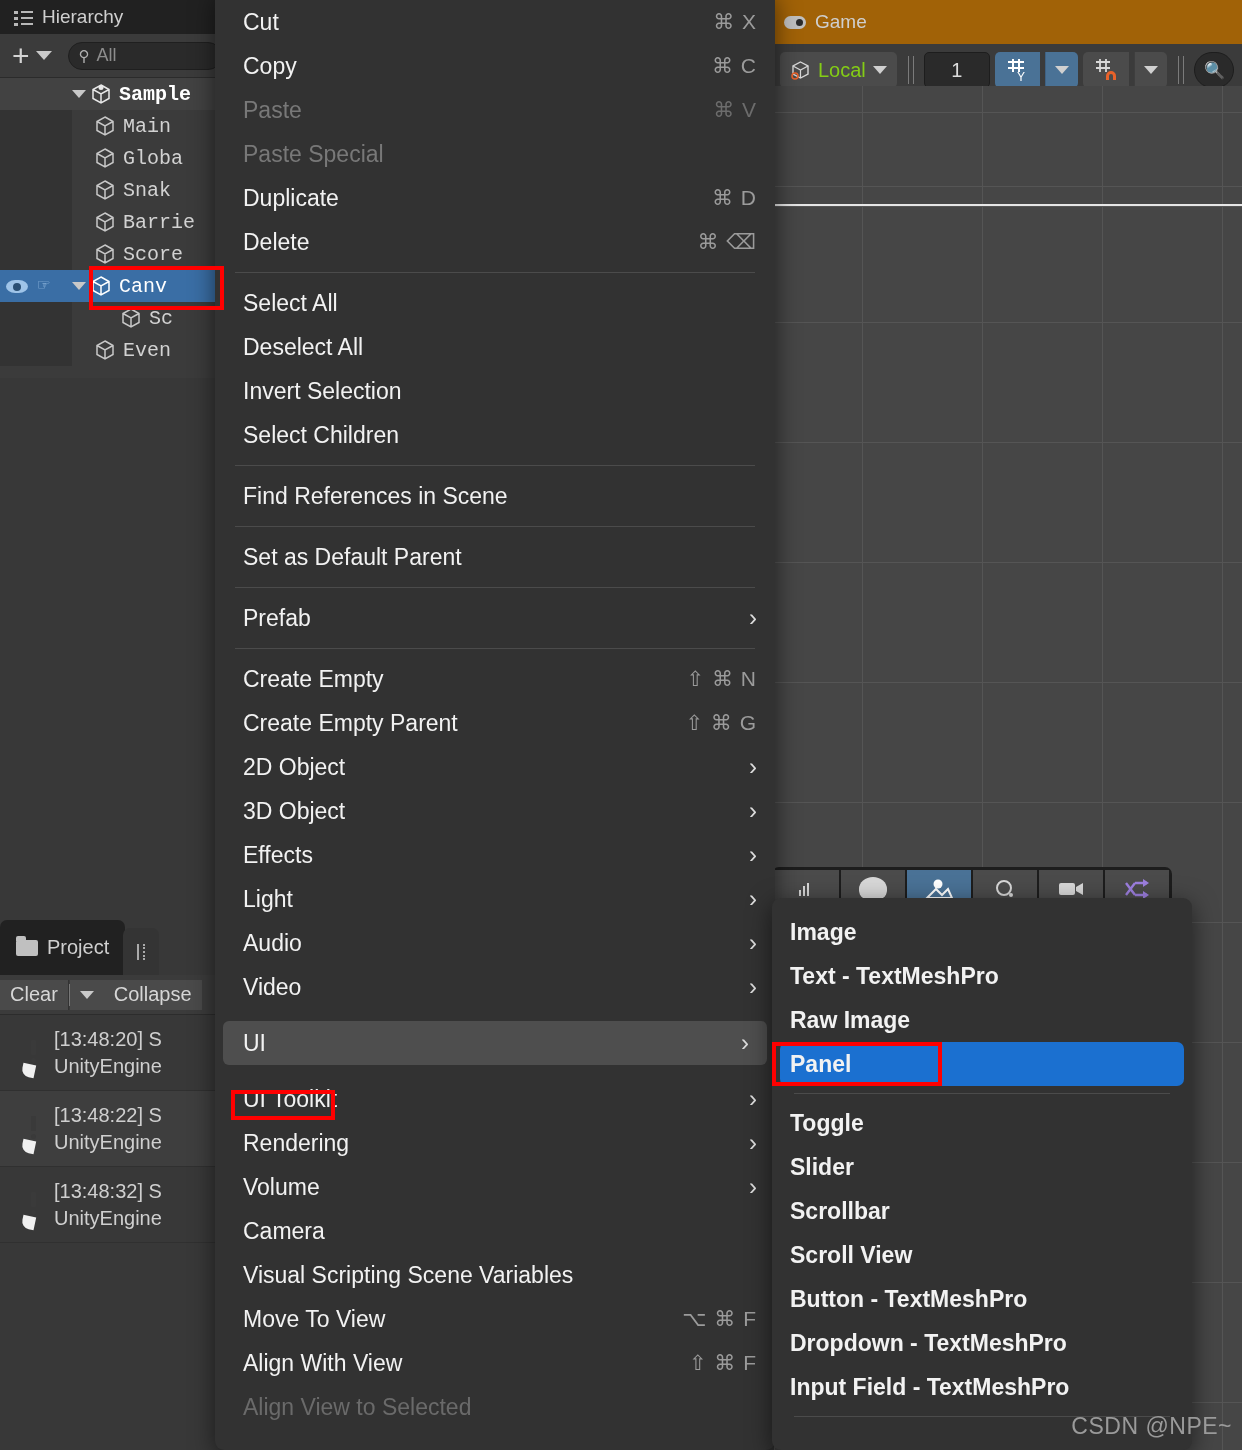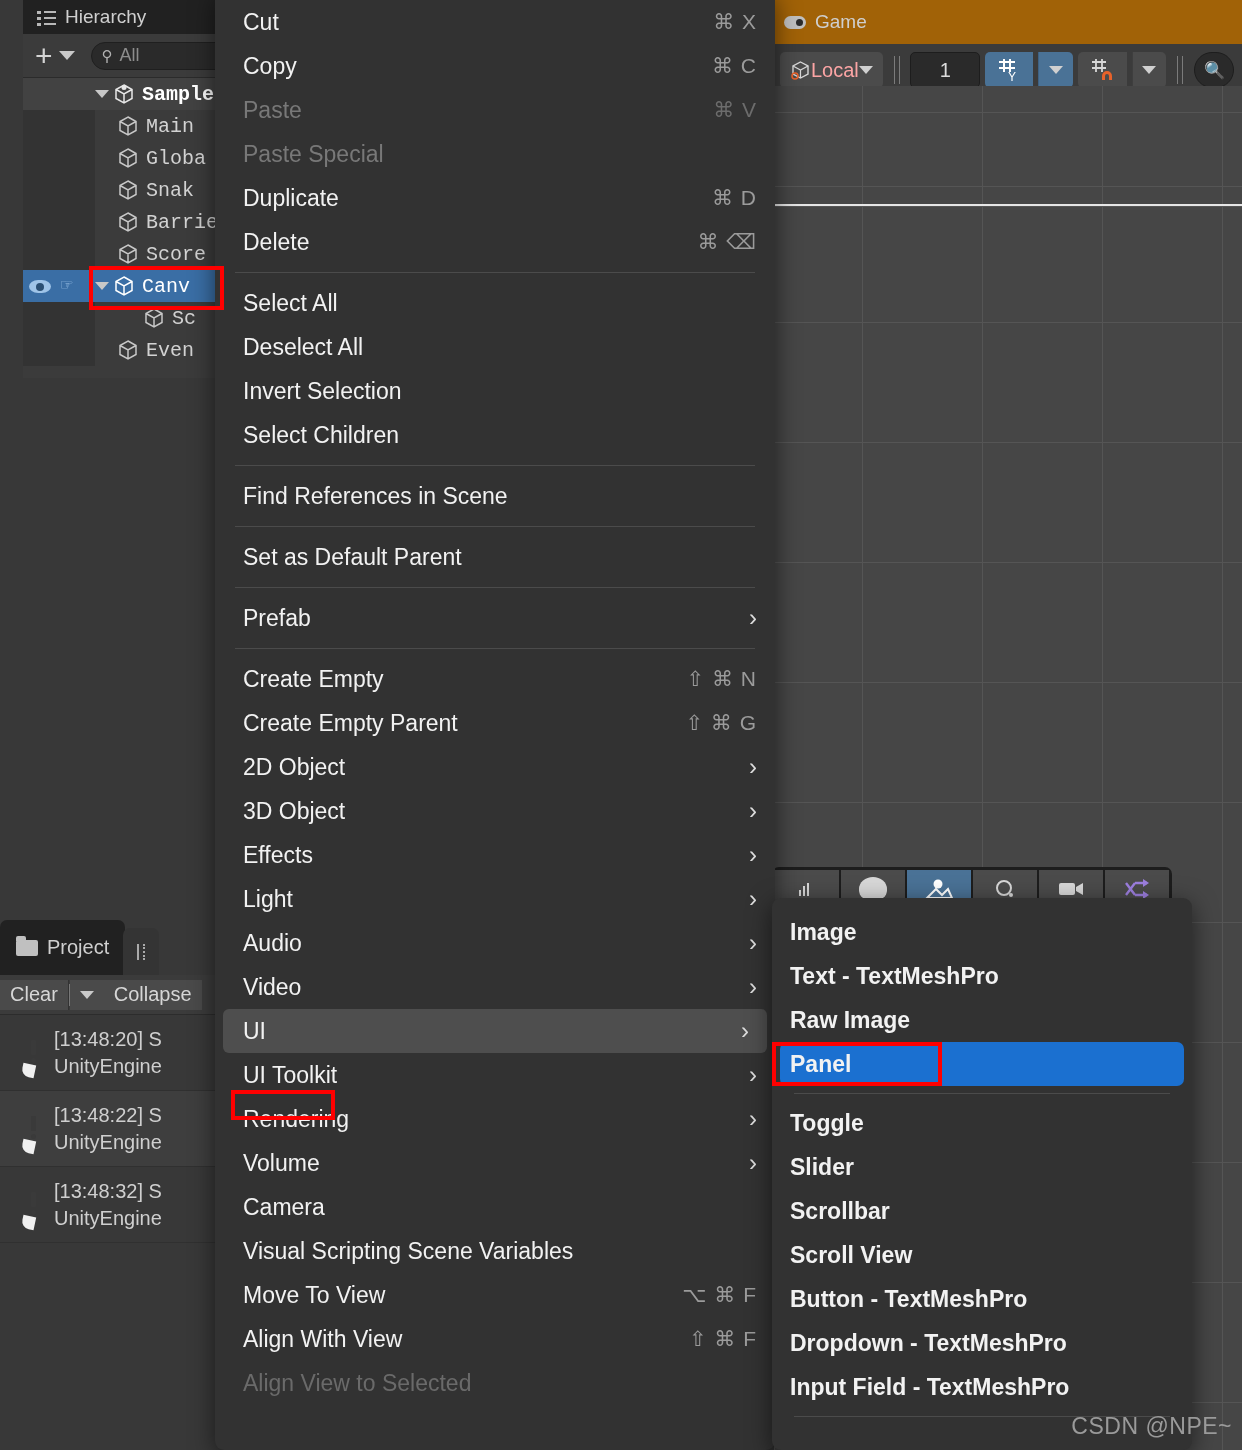--- a/index.html
+++ b/index.html
@@ -8,21 +8,20 @@
     background: #383838;
     font-family: "Liberation Sans", sans-serif;
     overflow: hidden;
   }
   #root { position: relative; width: 1242px; height: 1450px; }
 
   
   .hierarchy-panel {
     position: absolute; left: 0; top: 0; width: 230px; height: 920px;
     background: #383838;
-    margin-left: 23px;
   }
   .panel-tabbar {
     height: 34px; background: #212121; display: flex; align-items: center;
     padding-left: 14px;
   }
   .panel-tab {
     display: flex; align-items: center; gap: 8px;
     color: #cfcfcf; font-size: 19px; height: 34px;
   }
   .tab-icon { width: 20px; height: 17px; display: inline-block; position: relative; }
@@ -182,22 +181,22 @@
   .gamepad-ico::after {
     content: ""; position: absolute; right: 3px; top: 3px; width: 7px;
     height: 7px; border-radius: 50%; background: #2b2b2b;
   }
   .game-toolbar {
     height: 52px; background: #3b3b3b; display: flex; align-items: center;
     padding: 0 8px; gap: 5px;
   }
   .tb-btn {
     height: 36px; background: #4b4b4b; border-radius: 5px;
-    display: flex; align-items: center; padding: 0 10px;
-    color: #fca5a5; font-size: 20px;
+    display: flex; align-items: center; gap: 7px; padding: 0 10px;
+    color: #84cc16; font-size: 20px;
   }
   .tb-cube {
     width: 21px; height: 21px; position: relative;
   }
   .tb-sep {
     width: 10px; height: 28px; position: relative; margin: 0 4px;
   }
   .tb-sep::before, .tb-sep::after {
     content: ""; position: absolute; top: 0; width: 1px; height: 28px;
     background: #7b7b7b;
@@ -263,21 +262,21 @@
     background: #323232; border-radius: 9px;
     box-shadow: 0 6px 24px rgba(0,0,0,0.55);
     padding: 10px 0 0 0; overflow: hidden; height: 1460px;
   }
   .mi {
     height: 44px; display: flex; align-items: center;
     padding: 0 18px 0 28px; color: #f2f2f2; font-size: 23px;
     justify-content: space-between;
   }
   .mi.disabled { color: #787878; }
-  .mi.hl { background: #4e4e4e; border-radius: 6px; margin: 0 8px; padding-left: 20px; }
+  .mi.hl { background: #4e4e4e; border-radius: 6px; margin: 12px 8px; padding-left: 20px; }
   .mi-label { white-space: nowrap; }
   .mi-right { color: #9b9b9b; font-size: 21px; letter-spacing: 1px; display: flex; align-items: center; gap: 5px; }
   .mi-arrow { color: #dcdcdc; font-size: 24px; font-weight: 300; }
   .mi-sep { height: 1px; background: #4b4b4b; margin: 8px 20px; }
 
   
   .sub-menu {
     position: absolute; left: 772px; top: 898px; width: 420px;
     background: #323232; border-radius: 9px;
     box-shadow: 0 6px 24px rgba(0,0,0,0.55);

